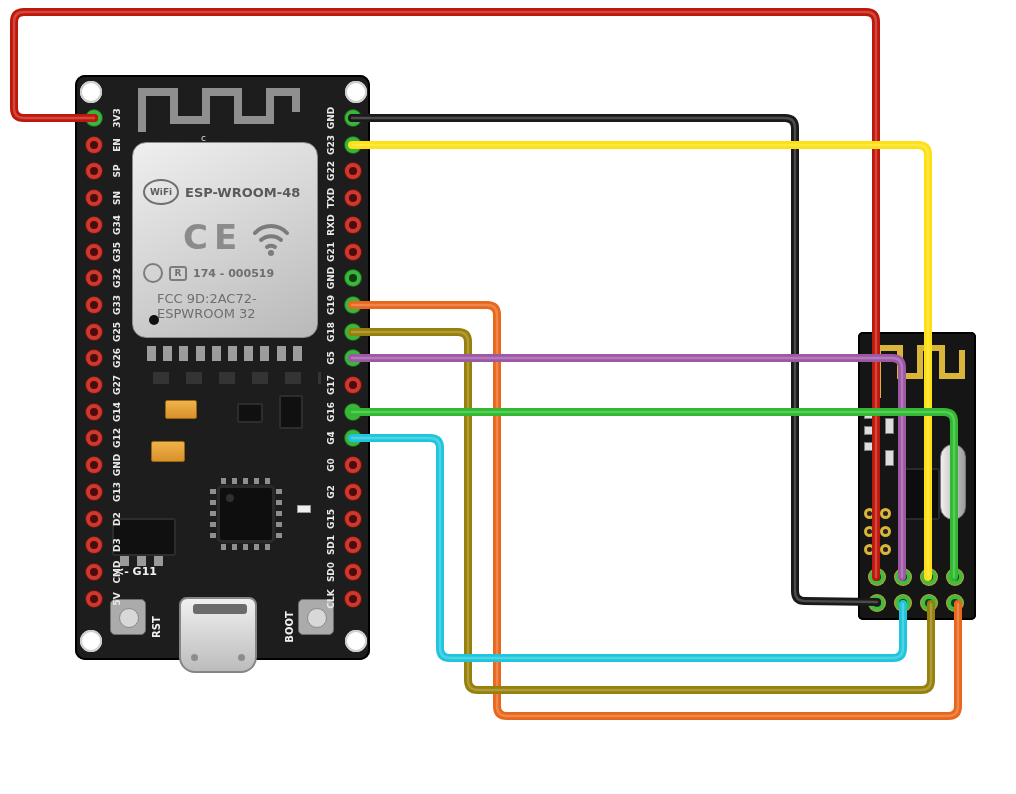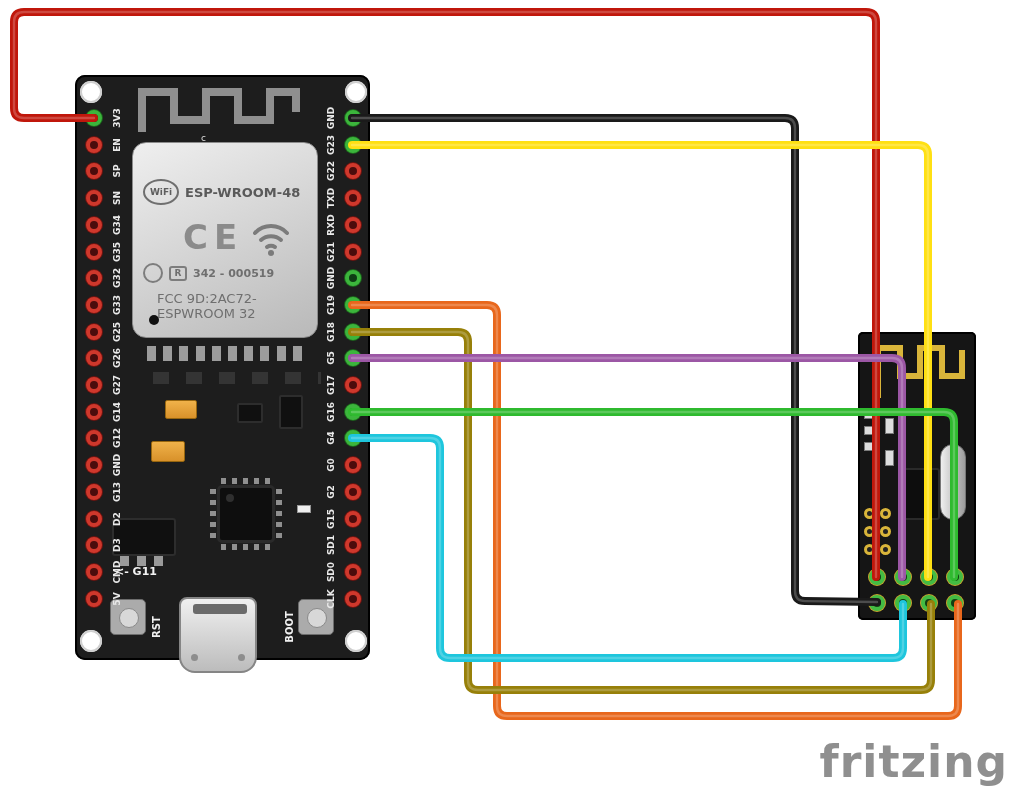--- a/index.html
+++ b/index.html
@@ -100,21 +100,21 @@
       <svg id="wifi-arcs" width="44" height="40" viewBox="0 0 44 40">
         <g fill="none" stroke="#7b7b7b" stroke-width="4" stroke-linecap="round">
           <path d="M6,16 A22,22 0 0 1 38,16"></path>
           <path d="M12,23 A15,15 0 0 1 32,23"></path>
           <path d="M18,30 A8,8 0 0 1 26,30"></path>
         </g>
         <circle cx="22" cy="36" r="3" fill="#7b7b7b"></circle>
       </svg>
       <div id="cert-circle"></div>
       <div id="r-box">R</div>
-      <div id="cert-num">342 - 000519</div>
+      <div id="cert-num">174 - 000519</div>
       <div id="fcc-id">FCC 9D:2AC72-ESPWROOM 32</div>
       <div id="shield-dot"></div>
     </div>
 
     <div id="pad-row"></div>
     <div id="comp-row"></div>
     <div class="cap" style="left:90px;top:325px;width:32px;height:19px"></div>
     <div class="cap" style="left:76px;top:366px;width:34px;height:21px"></div>
     <div class="smd" style="left:162px;top:328px;width:26px;height:20px"></div>
     <div class="smd" style="left:204px;top:320px;width:24px;height:34px"></div>
@@ -276,14 +276,13 @@
       <g>
         <path d="M352,412 L944,412 Q954,412 954,422 L954,577" fill="none" stroke="#2fba2f" stroke-width="8" stroke-linecap="round" stroke-linejoin="round"></path>
         <path d="M352,412 L944,412 Q954,412 954,422 L954,577" fill="none" stroke="rgba(255,255,255,0.22)" stroke-width="2.4" stroke-linecap="round" stroke-linejoin="round"></path>
       </g>
       <g>
         <path d="M352,438 L430,438 Q440,438 440,448 L440,648 Q440,658 450,658 L893,658 Q903,658 903,648 L903,604" fill="none" stroke="#1ec6dd" stroke-width="8" stroke-linecap="round" stroke-linejoin="round"></path>
         <path d="M352,438 L430,438 Q440,438 440,448 L440,648 Q440,658 450,658 L893,658 Q903,658 903,648 L903,604" fill="none" stroke="rgba(255,255,255,0.22)" stroke-width="2.4" stroke-linecap="round" stroke-linejoin="round"></path>
       </g>
     </svg>
 
-  <div id="watermark">fritzing</div>
 </div>
 
 </body></html>

